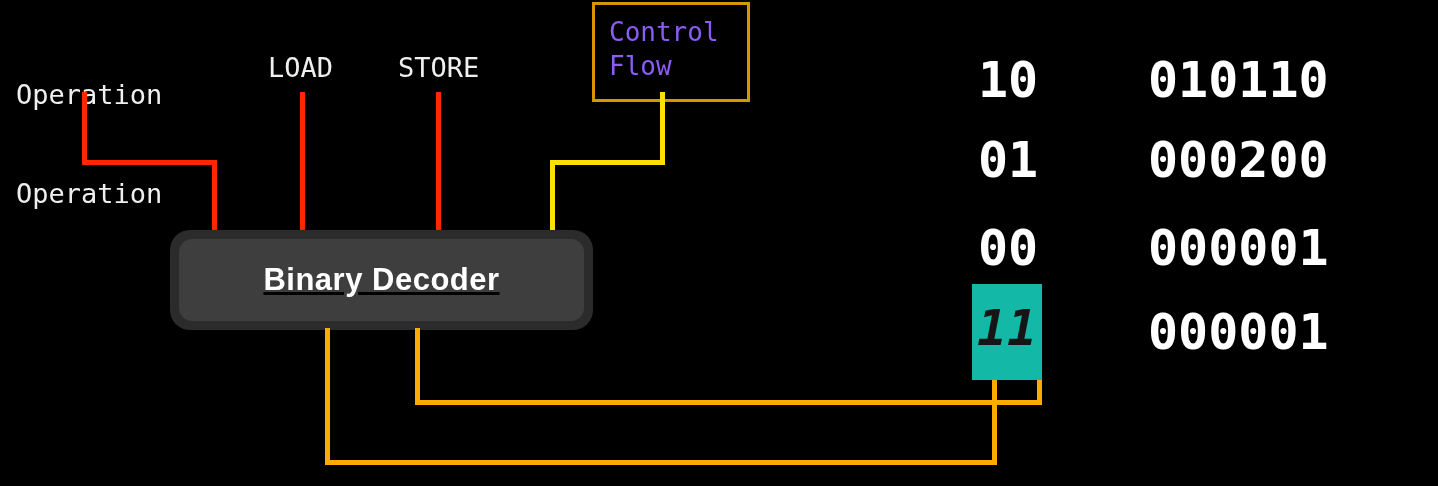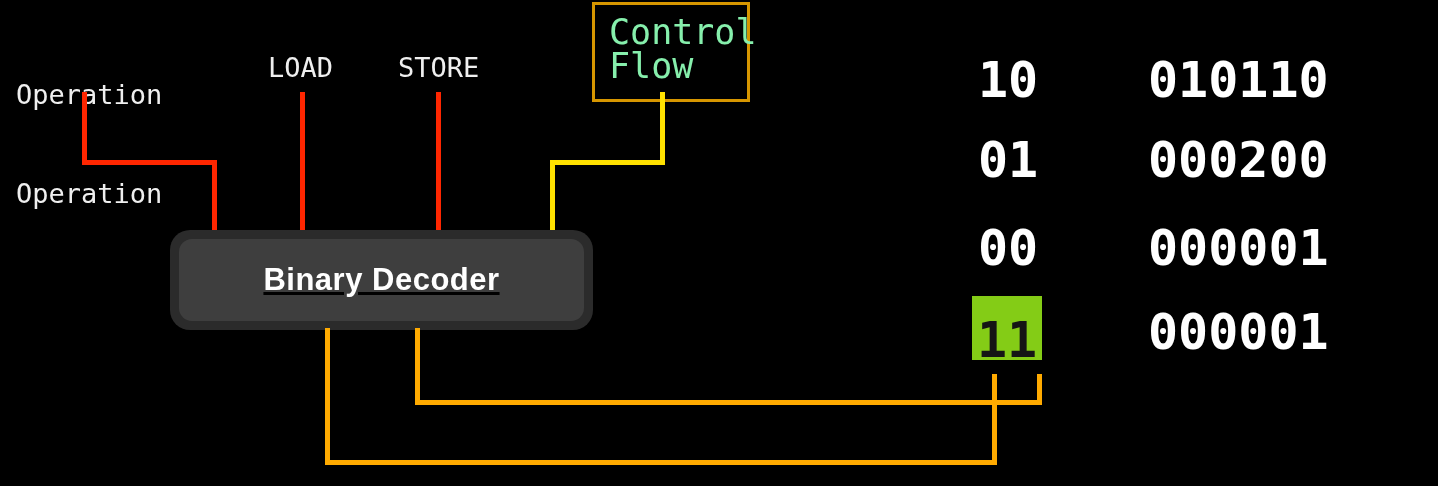--- a/index.html
+++ b/index.html
@@ -22,22 +22,22 @@
     font-size:27px;
     line-height:33px;
     white-space:pre;
   }
   
   #control-flow-box{
     position:absolute;
     left:592px;top:2px;width:138px;height:84px;
     border:3px solid #d69600;
     background:#000;
-    color:#86efac;
-    font-size:35px;line-height:34px;
+    color:#8b5cf6;
+    font-size:26px;line-height:34px;
     padding:10px 0 0 14px;
     box-sizing:content-box;
   }
   
   #decoder-outer{
     position:absolute;
     left:170px;top:230px;width:423px;height:100px;
     background:#2b2b2b;border-radius:20px;
   }
   #decoder-inner{
@@ -62,26 +62,27 @@
     align-items:center;
     color:#fff;
     font-size:50px;
     font-weight:bold;
     letter-spacing:0;
     white-space:pre;
   }
   .op-row .sel{display:inline-block;width:170px;}
   .op-row .sel .hl{
     display:inline-block;
-    background:#84cc16;
+    background:#14b8a6;
     color:#151515;
-    height:64px;
+    height:96px;
     line-height:88px;
     padding:0 5px;
     margin-left:-6px;
+    font-style:italic;
   }
   .op-row.r1{top:38px;}
   .op-row.r2{top:118px;}
   .op-row.r3{top:206px;}
   .op-row.r4{top:290px;}
 </style>
 </head>
 <body>
 
 <div id="canvas">

